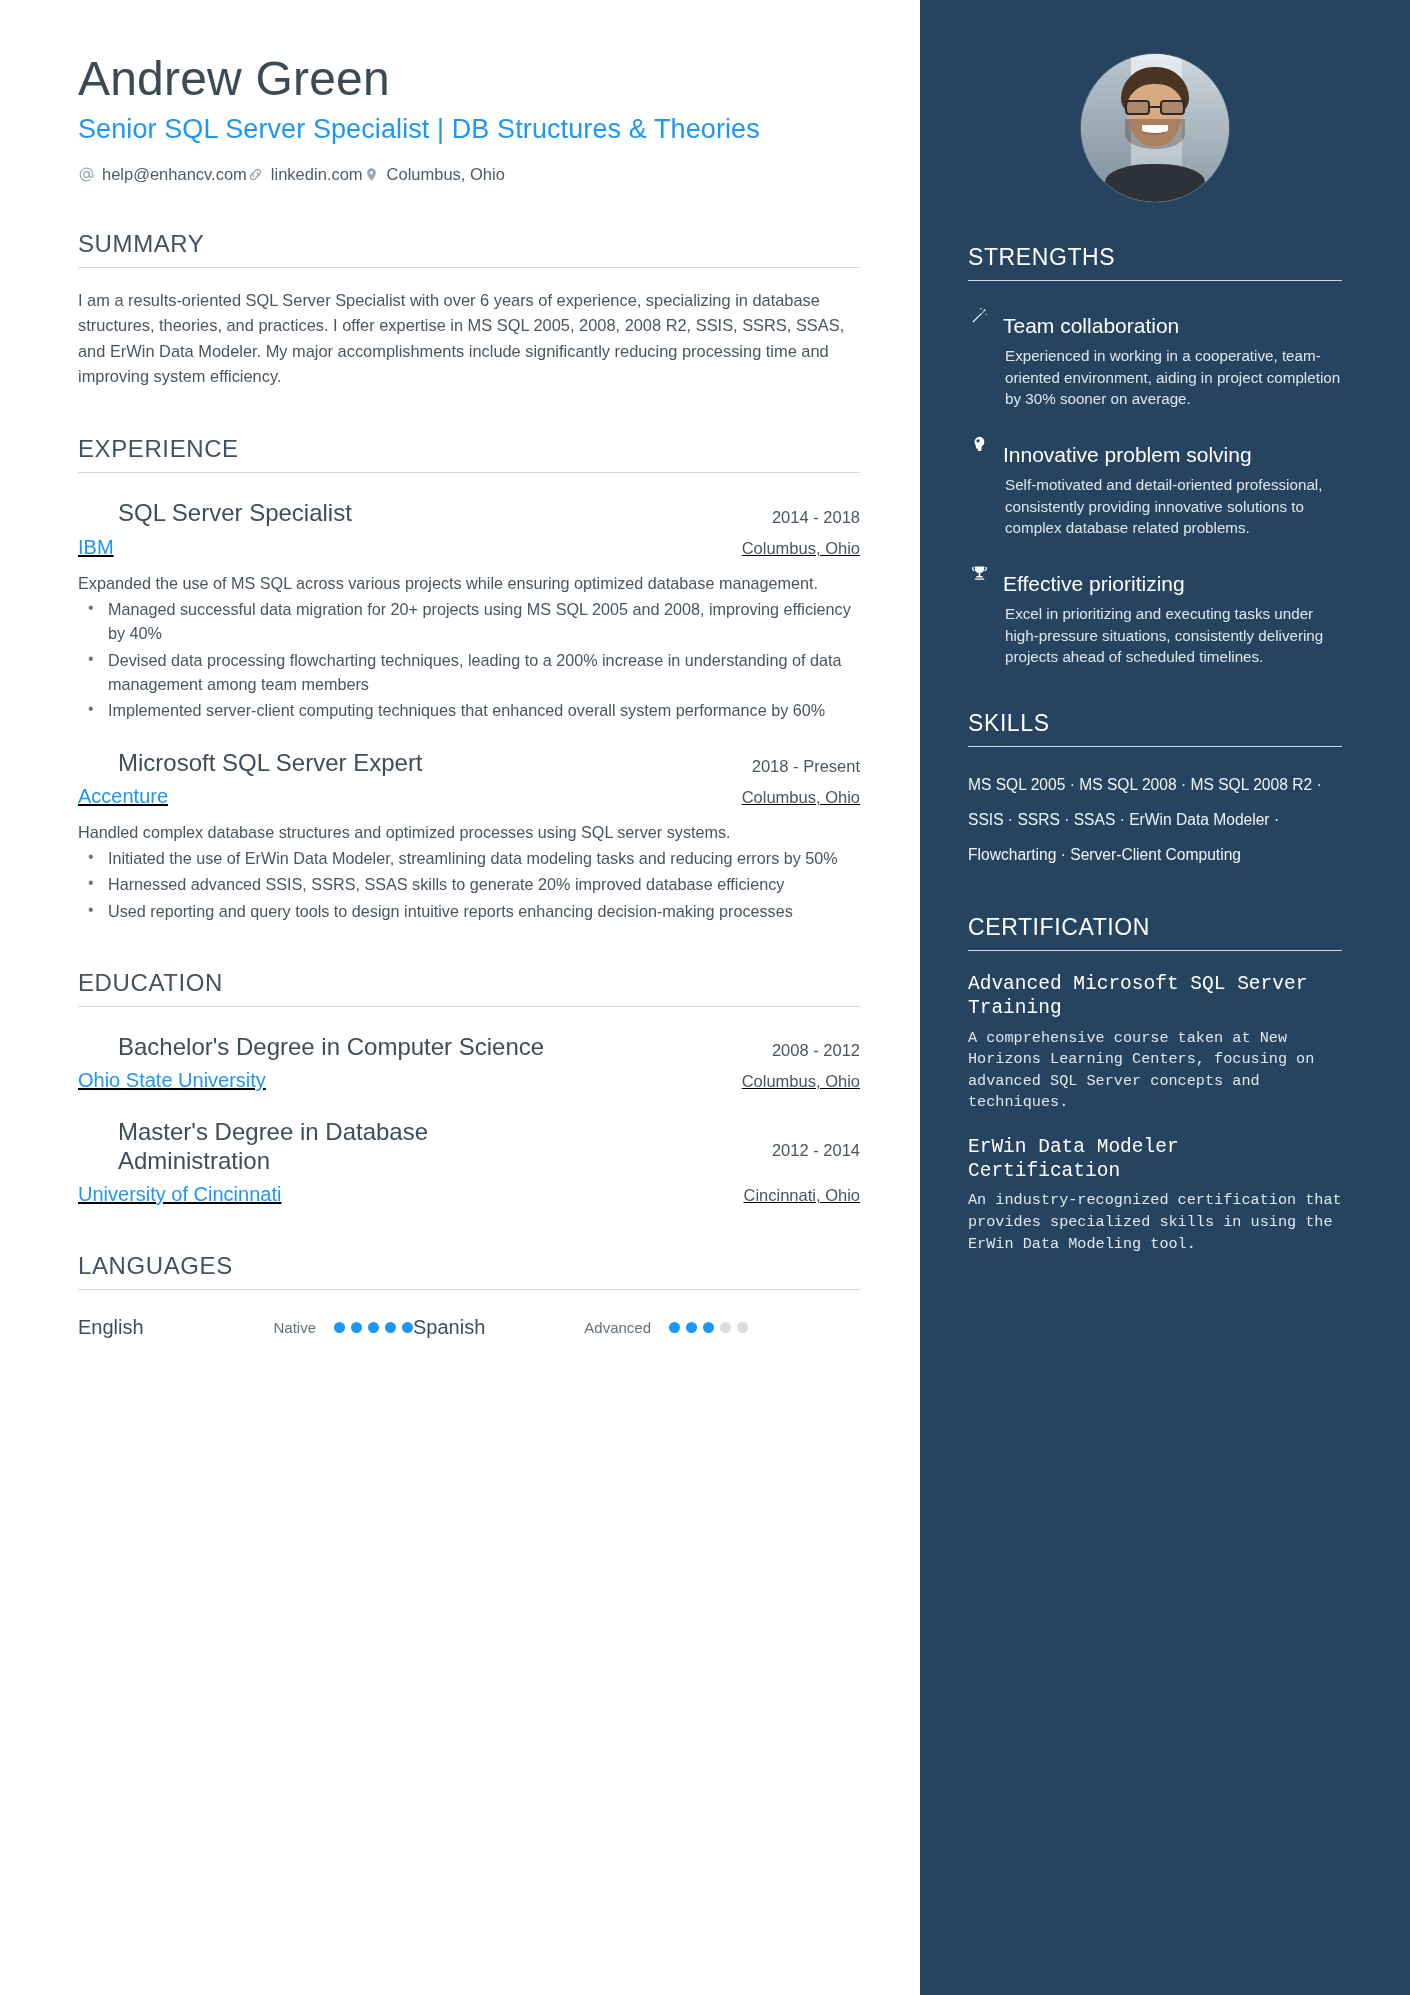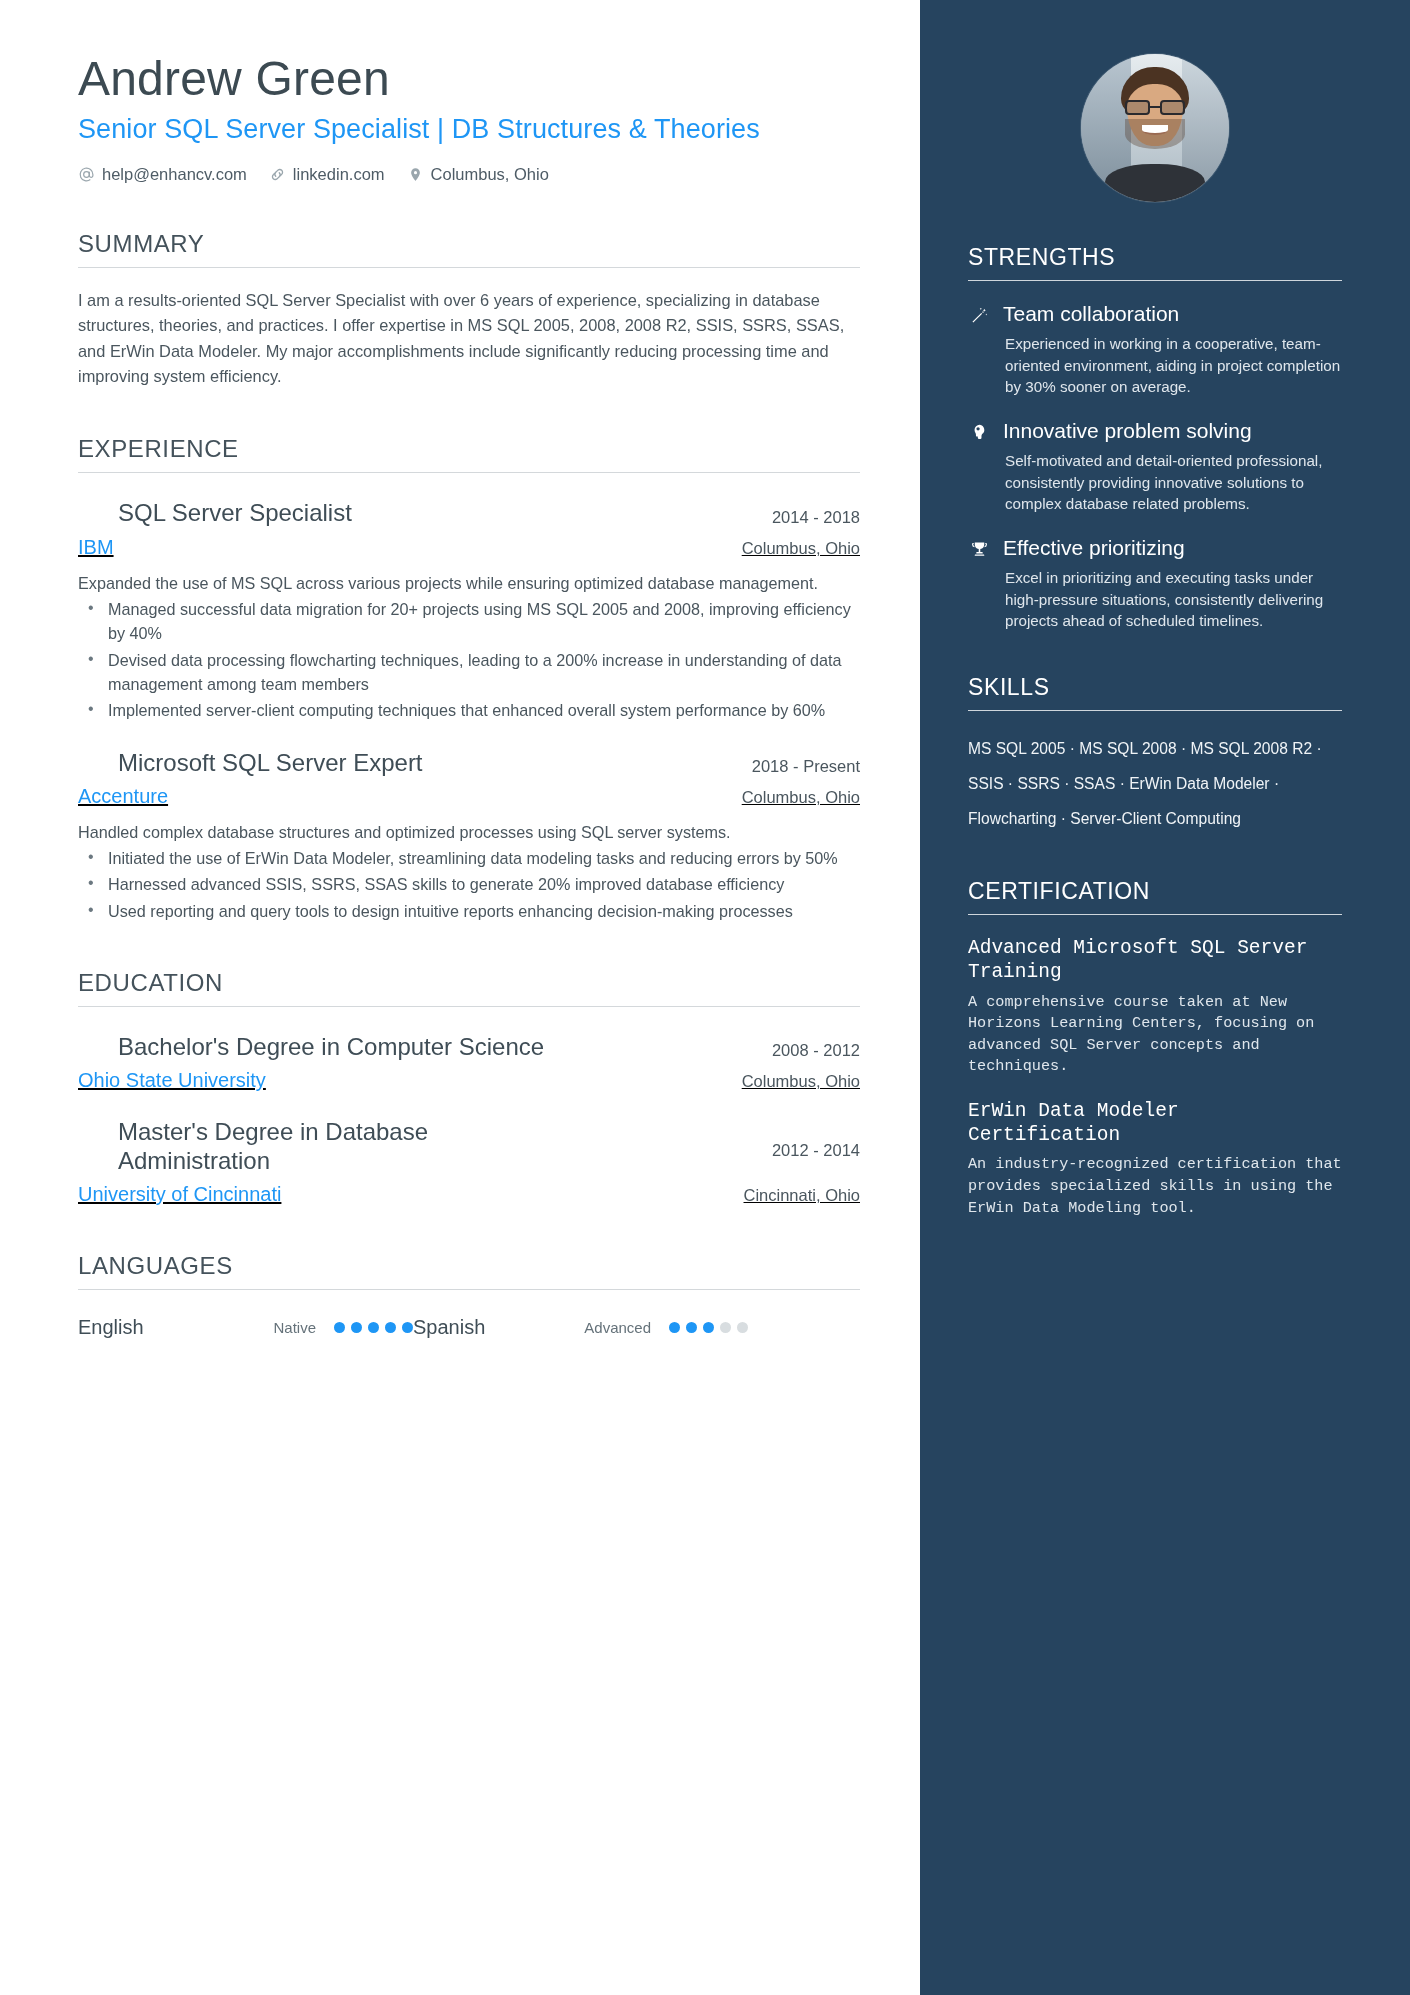--- a/index.html
+++ b/index.html
@@ -37,21 +37,20 @@
     font-size: 27px;
     color: #1e96f5;
     font-weight: 400;
     letter-spacing: 0.1px;
   }
 
   .contacts {
     margin-top: 20px;
     display: flex;
     align-items: flex-end;
-    gap: 22px;
     font-size: 16.5px;
     color: #4e5c66;
   }
   .contact {
     display: flex;
     align-items: center;
     gap: 7px;
   }
   .contact .ico {
     display: inline-flex;
@@ -301,21 +300,21 @@
   }
   .strength .s-ico {
     width: 22px;
     flex: none;
     padding-top: 5px;
     color: #ffffff;
     display: flex;
     justify-content: center;
   }
   .strength .s-ico svg { display: block; }
-  .strength-body { flex: 1; }
+  .strength-body { flex: 1; margin-top: 12px; }
   .strength-title {
     font-size: 21px;
     font-weight: 400;
     line-height: 1.2;
     color: #ffffff;
   }
   .strength-desc {
     margin-top: 7px;
     font-size: 15.2px;
     line-height: 1.42;

